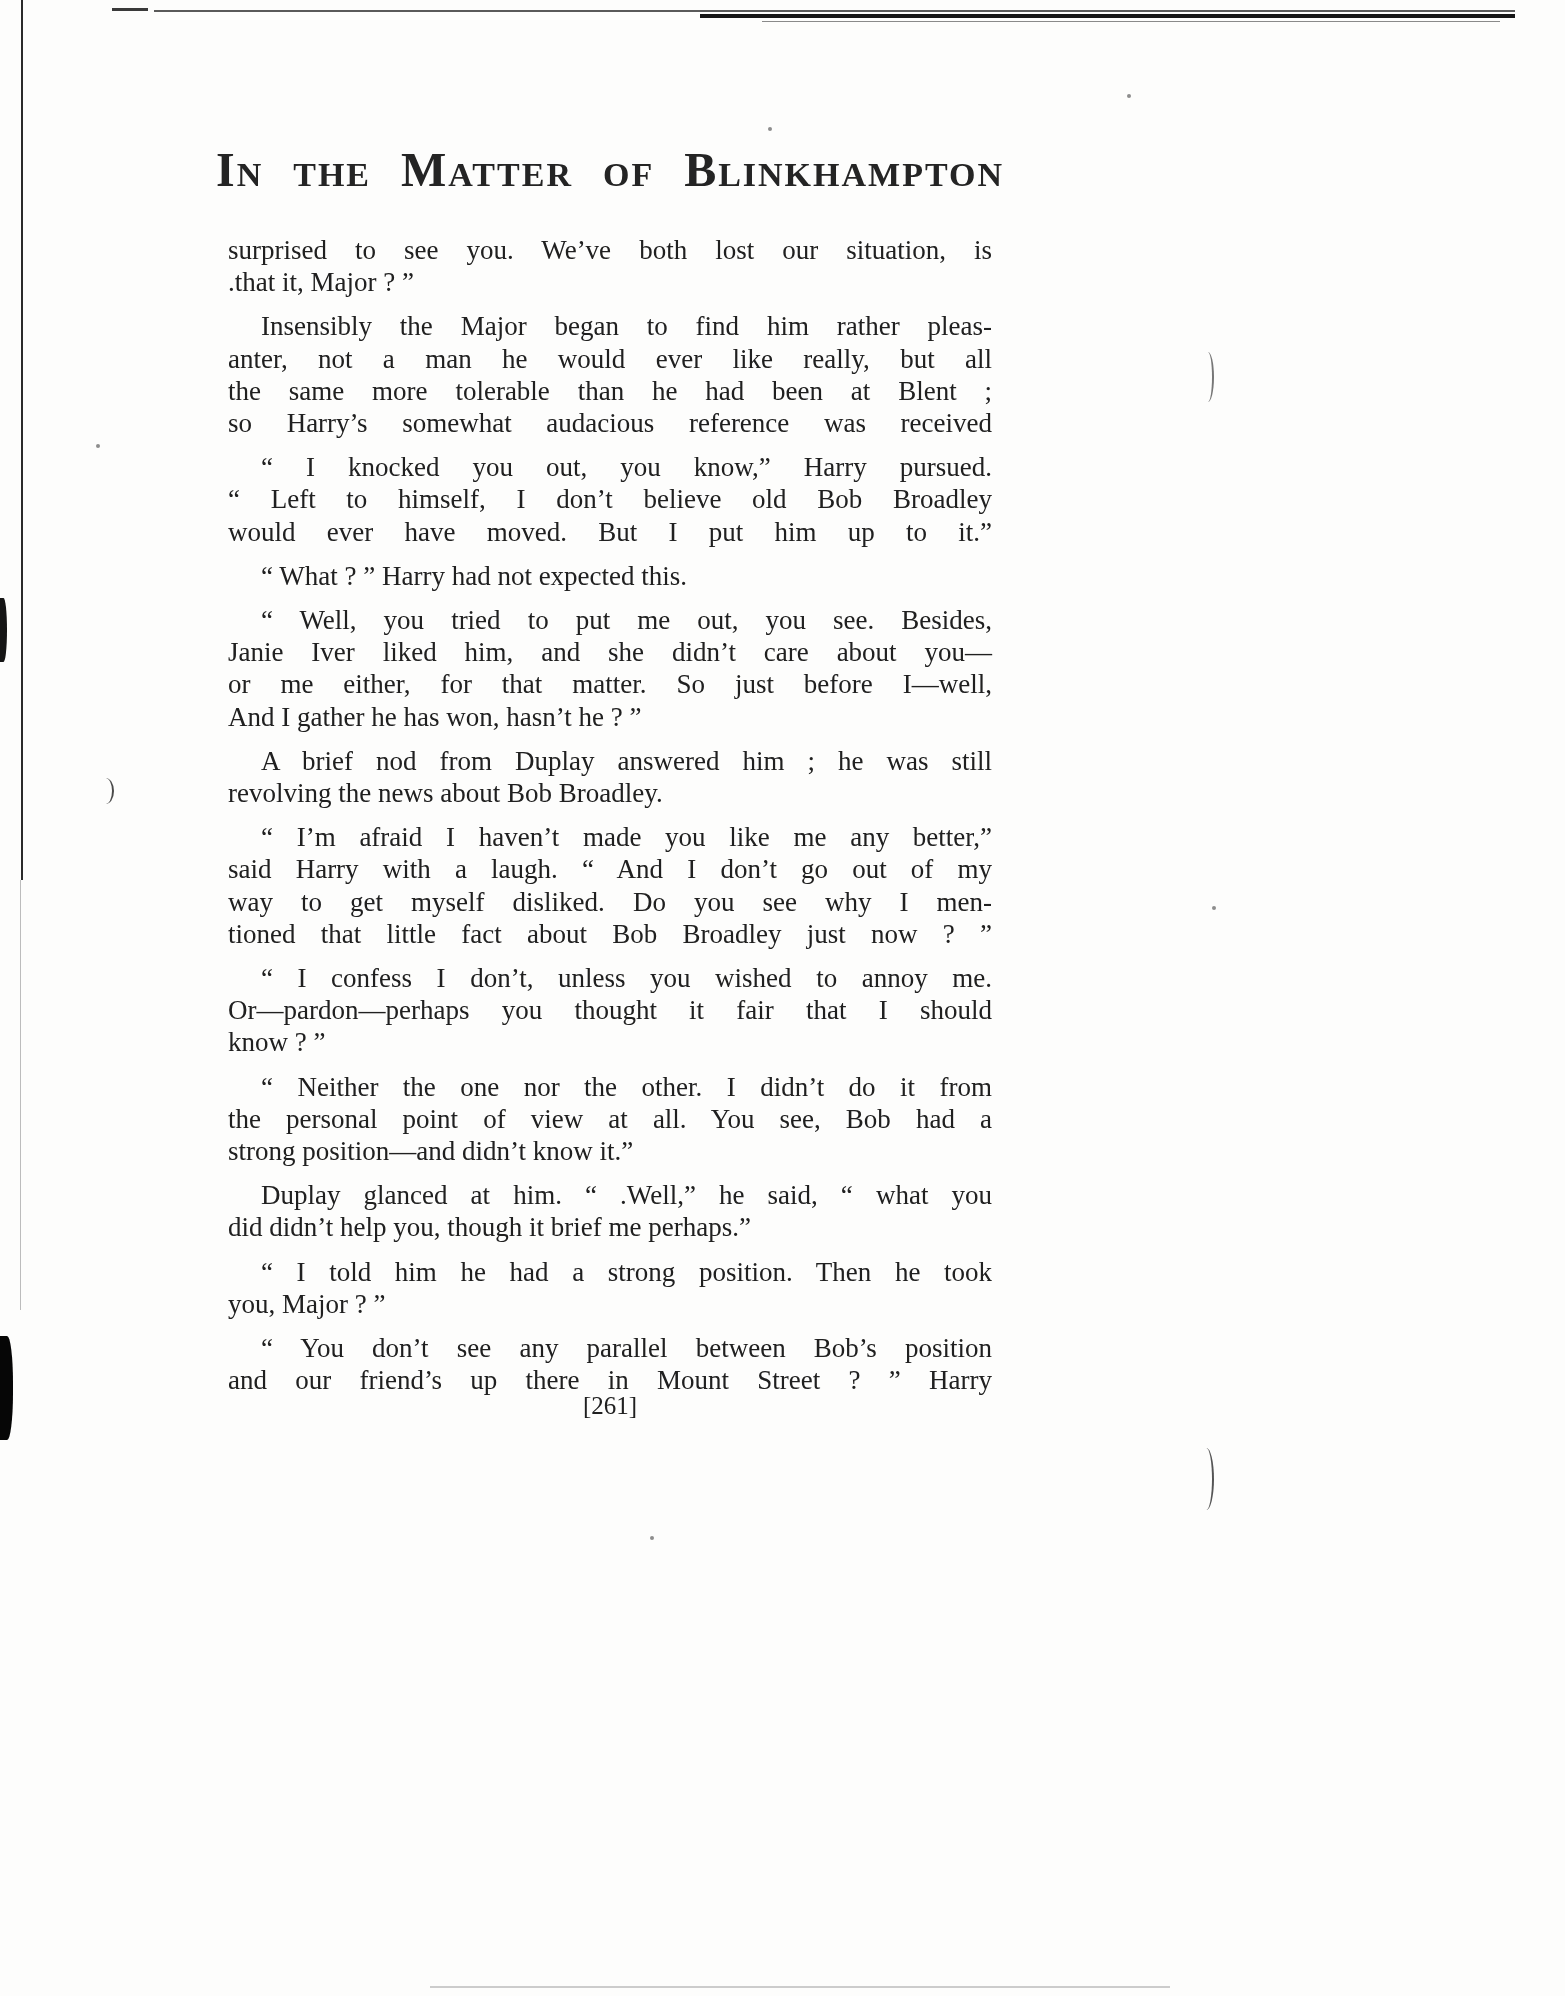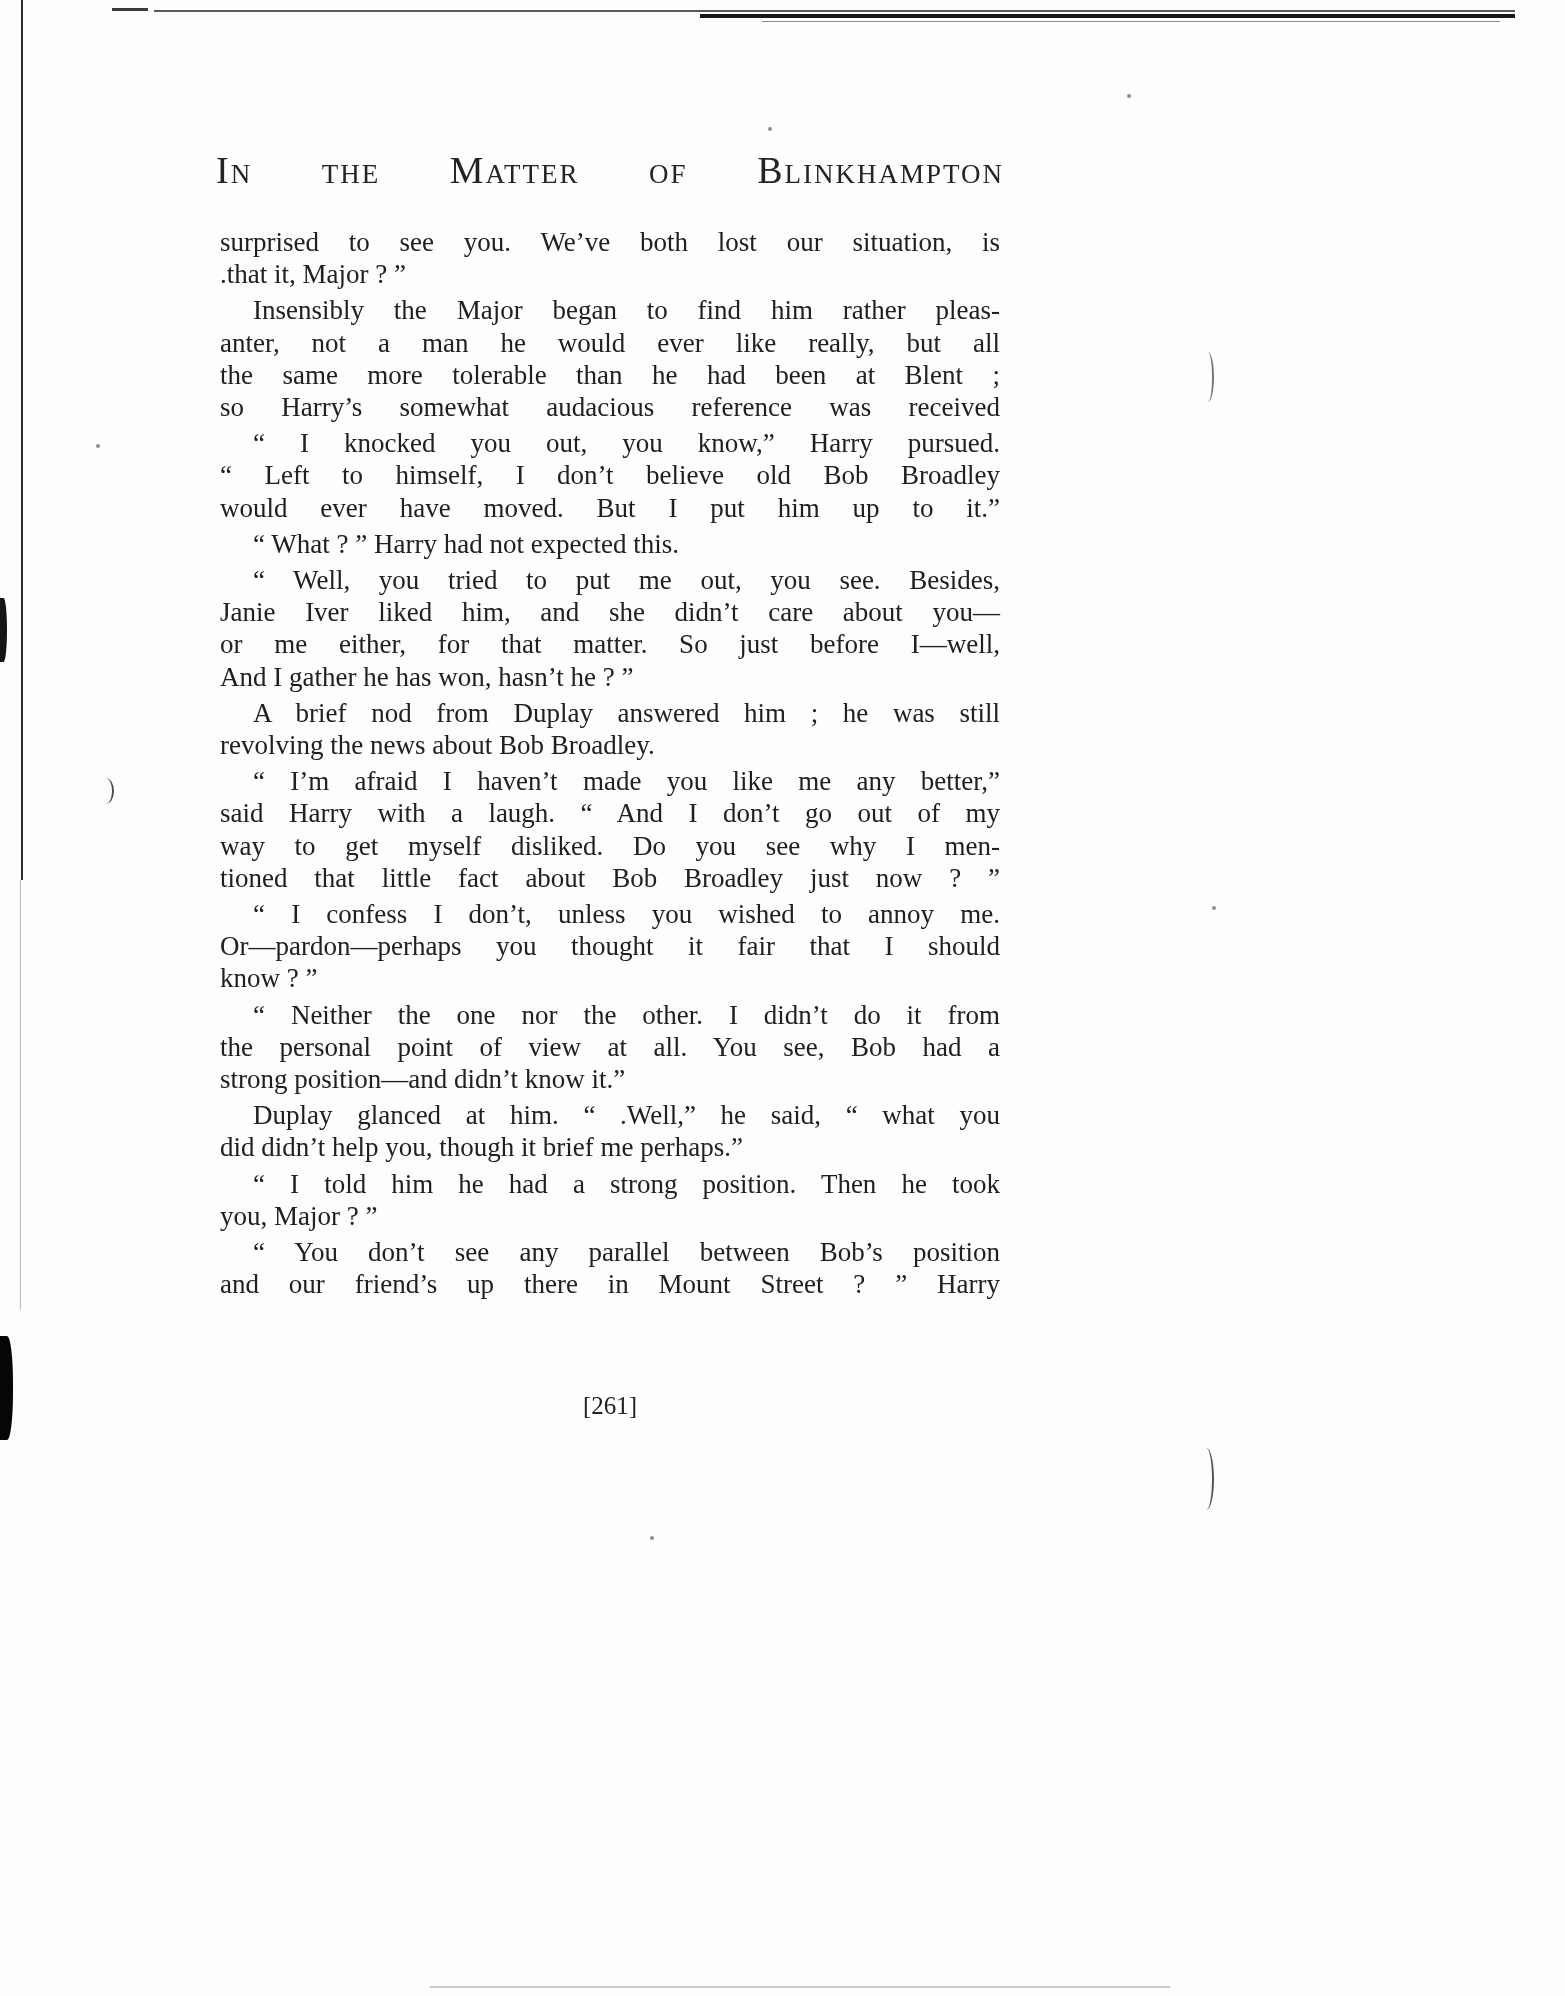--- a/index.html
+++ b/index.html
@@ -36,38 +36,38 @@
                  border-right: 2px solid #777; border-radius: 0 50% 50% 0 / 0 50% 50% 0; }
   .right-paren { left: 1200px; top: 1448px; width: 12px; height: 62px;
                  border-right: 2px solid #555; border-radius: 0 55% 55% 0 / 0 50% 50% 0; }
   .bottom-rule { left: 430px; top: 1986px; width: 740px; height: 2px; background: #cccccc; }
   .dot { width: 4px; height: 4px; border-radius: 50%; background: #8d8d8d; }
   
   .title {
     position: absolute;
     left: 216px; top: 147px; width: 788px;
     margin: 0;
-    font-size: 38px;
-    font-weight: 400;
+    font-size: 48px;
+    font-weight: 700;
     line-height: 46px;
     font-variant-caps: small-caps;
     letter-spacing: 2px;
     color: #242424;
     text-align: justify;
     text-align-last: justify;
     white-space: nowrap;
   }
   .tb {
     position: absolute;
     left: 216px; top: 222px; width: 788px;
     font-size: 27px;
     line-height: 32.2px;
     color: #202020;
   }
-  .para { margin: 4px; padding: 0; }
+  .para { margin: 12px; padding: 0; }
   .line {
     display: block;
     text-align: justify;
     text-align-last: justify;
   }
   .line.end { text-align-last: left; }
   .para.ind .line:first-child { text-indent: 33px; }
   .page-number {
     position: absolute;
     left: 216px; top: 1392px; width: 788px;

